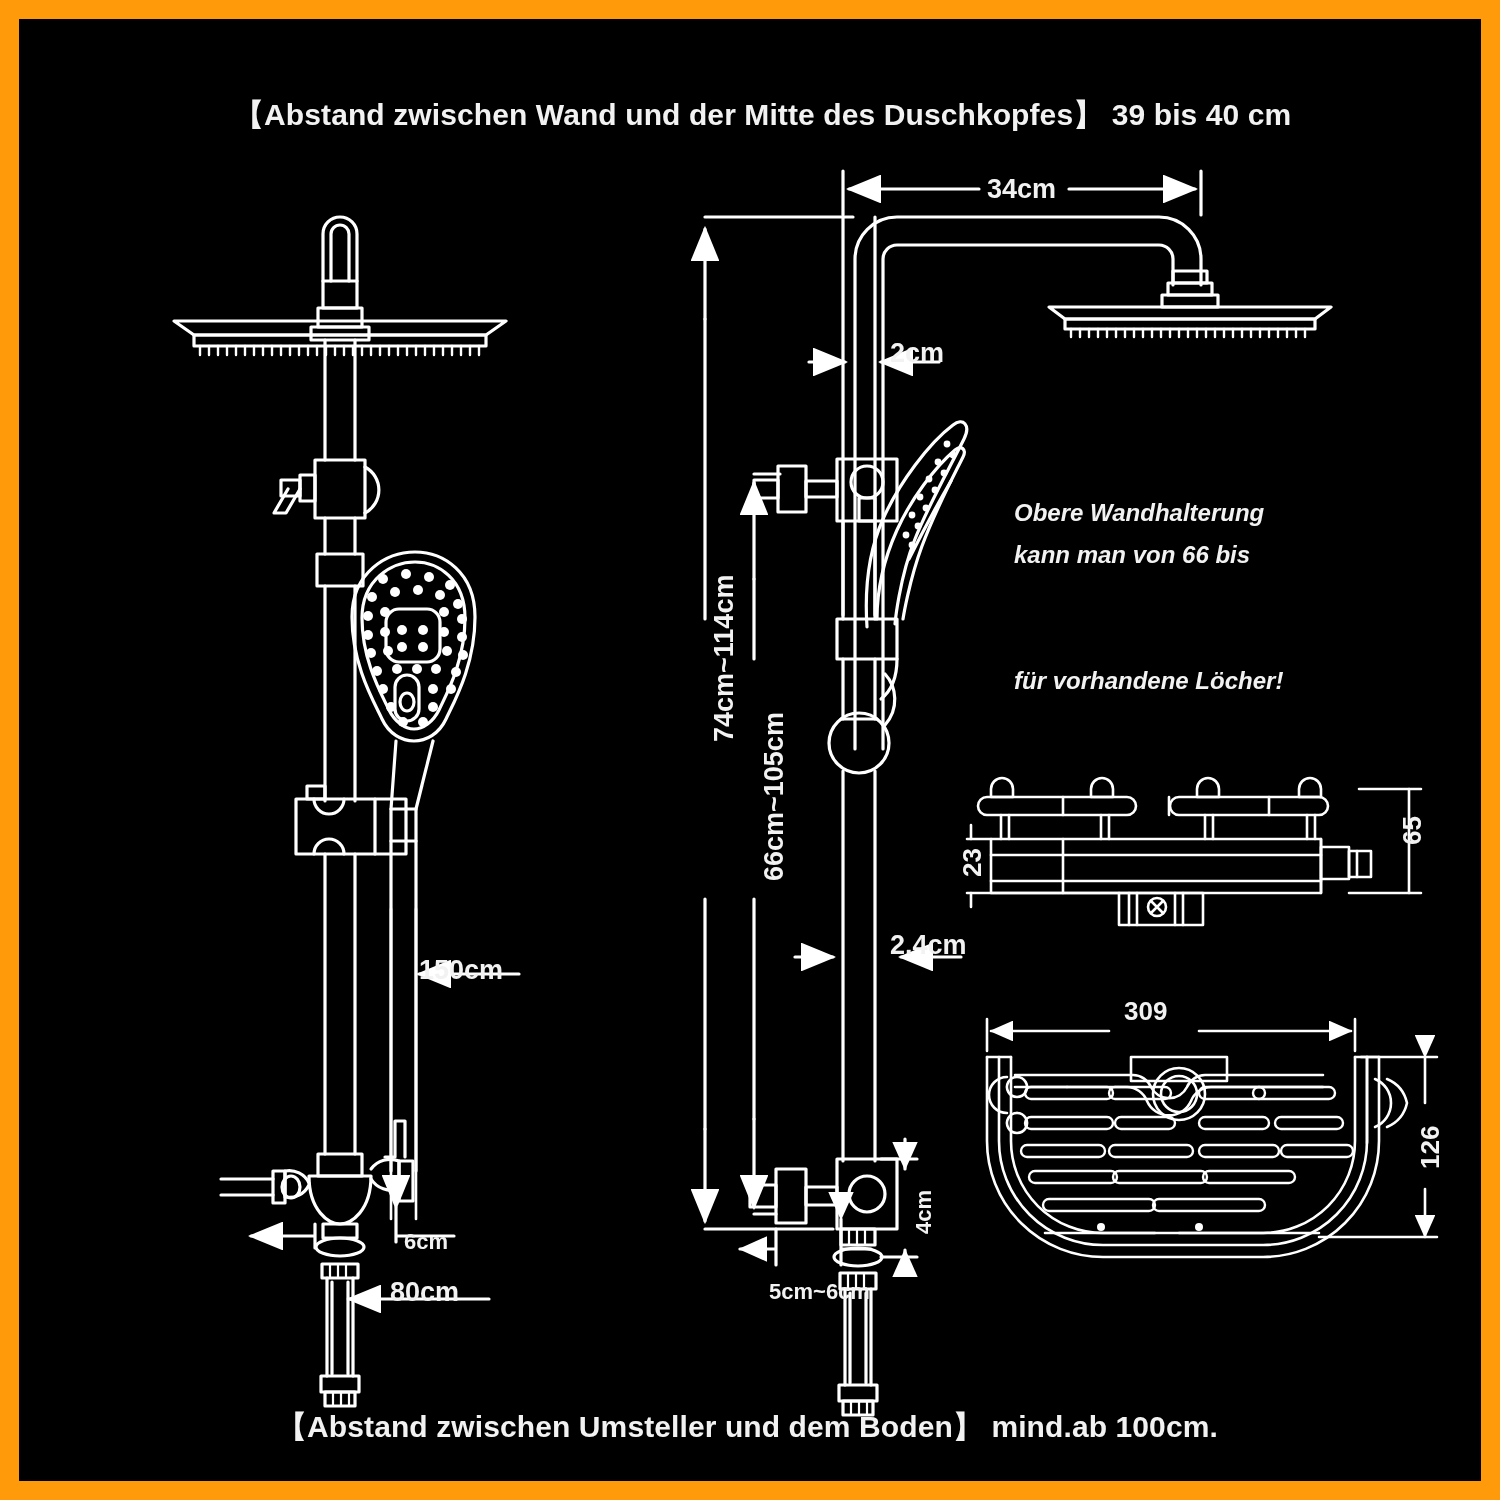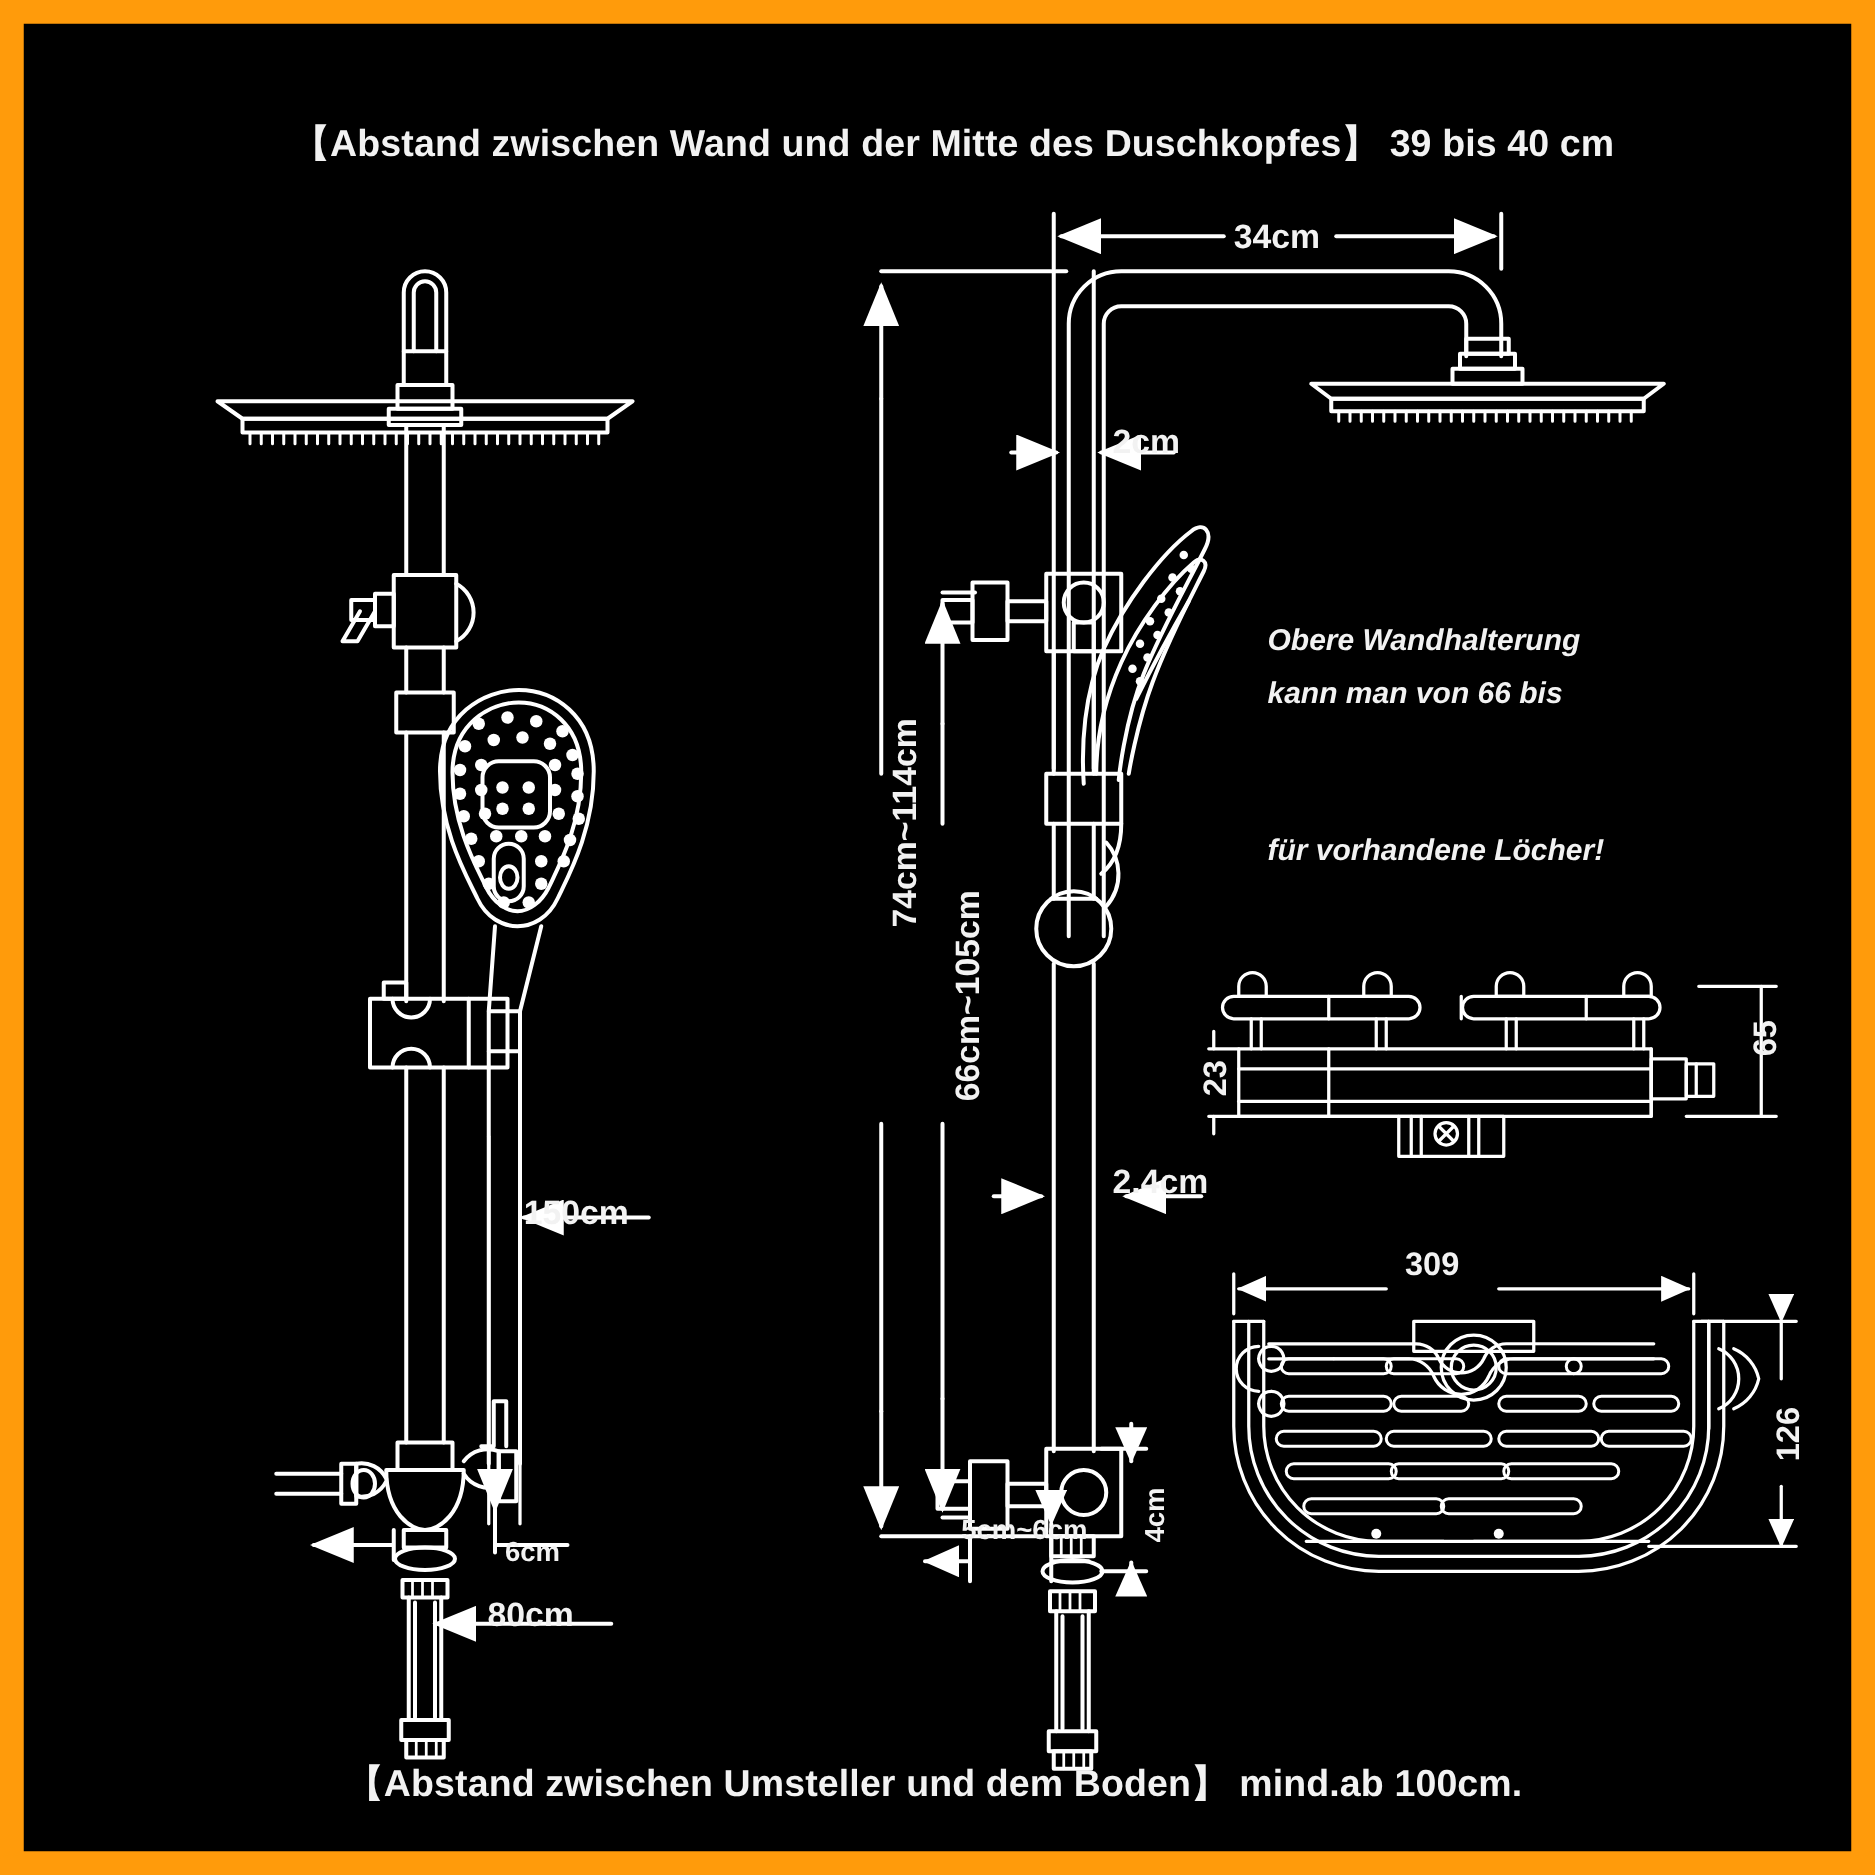--- a/index.html
+++ b/index.html
@@ -390,21 +390,21 @@
     <div class="txt dim vert" style="left:690px;top:723px;">74cm~114cm</div>
 
     <div class="txt dim vert" style="left:740px;top:862px;">66cm~105cm</div>
 
     <div class="txt dim" style="left:400px;top:936px;">150cm</div>
 
     <div class="txt dimsm" style="left:385px;top:1198px;margin-top:12px;">6cm</div>
 
     <div class="txt dim" style="left:371px;top:1258px;">80cm</div>
 
-    <div class="txt dimsm" style="left:750px;top:1192px;">5cm~6cm</div>
+    <div class="txt dimsm" style="left:750px;top:1260px;">5cm~6cm</div>
 
     <div class="txt dimsm vert" style="left:892px;top:1215px;">4cm</div>
 
     <div class="txt dimplain vert" style="left:1378px;top:826px;">65</div>
 
     <div class="txt dimplain vert" style="left:938px;top:858px;">23</div>
 
     <div class="txt dimplain" style="left:1105px;top:977px;">309</div>
 
     <div class="txt dimplain vert" style="left:1396px;top:1150px;">126</div>

